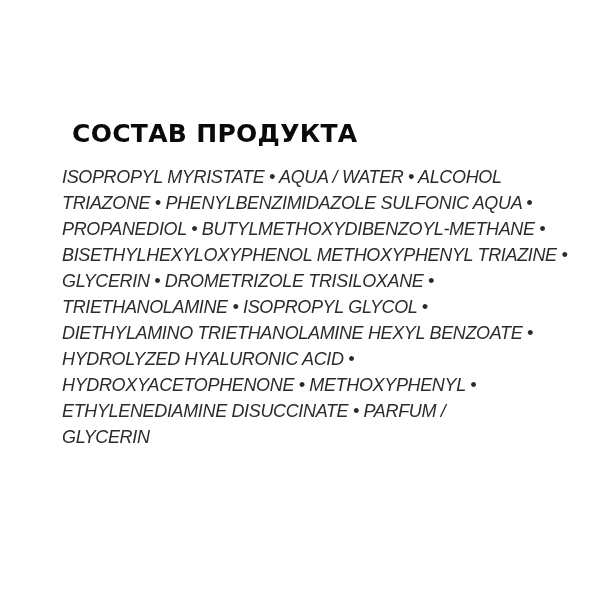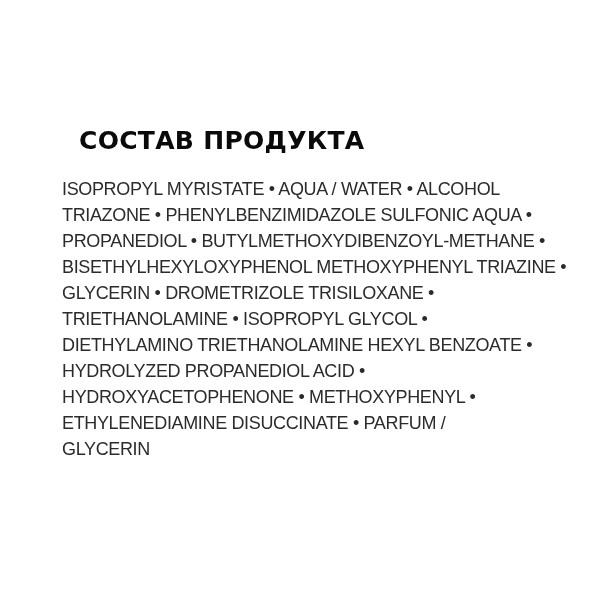--- a/index.html
+++ b/index.html
@@ -19,27 +19,28 @@
     left: 62px;
     top: 106px;
     width: 480px;
   }
   .title {
     font-family: "DejaVu Sans", "Liberation Sans", sans-serif;
     font-weight: bold;
     font-size: 25px;
     line-height: 36px;
     color: #0a0a0a;
-    margin: 17px;
+    margin: 10px;
     letter-spacing: 0.3px;
   }
   .ingredients {
     margin: 12px 0 4px 0;
     padding: 0;
     list-style: none;
+    font-style: italic;
   }
   .line {
     display: block;
     font-family: "Liberation Sans", "DejaVu Sans", sans-serif;
     font-size: 18px;
     line-height: 26px;
     color: #2b2b2b;
     white-space: nowrap;
     letter-spacing: -0.35px;
     font-weight: normal;
@@ -51,18 +52,18 @@
 <div class="card">
   <h1 class="title">СОСТАВ ПРОДУКТА</h1>
   <div class="ingredients">
     <span class="line">ISOPROPYL MYRISTATE • AQUA / WATER • ALCOHOL</span>
     <span class="line">TRIAZONE • PHENYLBENZIMIDAZOLE SULFONIC AQUA •</span>
     <span class="line">PROPANEDIOL • BUTYLMETHOXYDIBENZOYL-METHANE •</span>
     <span class="line">BISETHYLHEXYLOXYPHENOL METHOXYPHENYL TRIAZINE •</span>
     <span class="line">GLYCERIN • DROMETRIZOLE TRISILOXANE •</span>
     <span class="line">TRIETHANOLAMINE • ISOPROPYL GLYCOL •</span>
     <span class="line">DIETHYLAMINO TRIETHANOLAMINE HEXYL BENZOATE •</span>
-    <span class="line">HYDROLYZED PROPANEDIOL ACID •</span>
+    <span class="line">HYDROLYZED HYALURONIC ACID •</span>
     <span class="line">HYDROXYACETOPHENONE • METHOXYPHENYL •</span>
     <span class="line">ETHYLENEDIAMINE DISUCCINATE • PARFUM /</span>
     <span class="line">GLYCERIN</span>
   </div>
 </div>
 
 </body></html>

